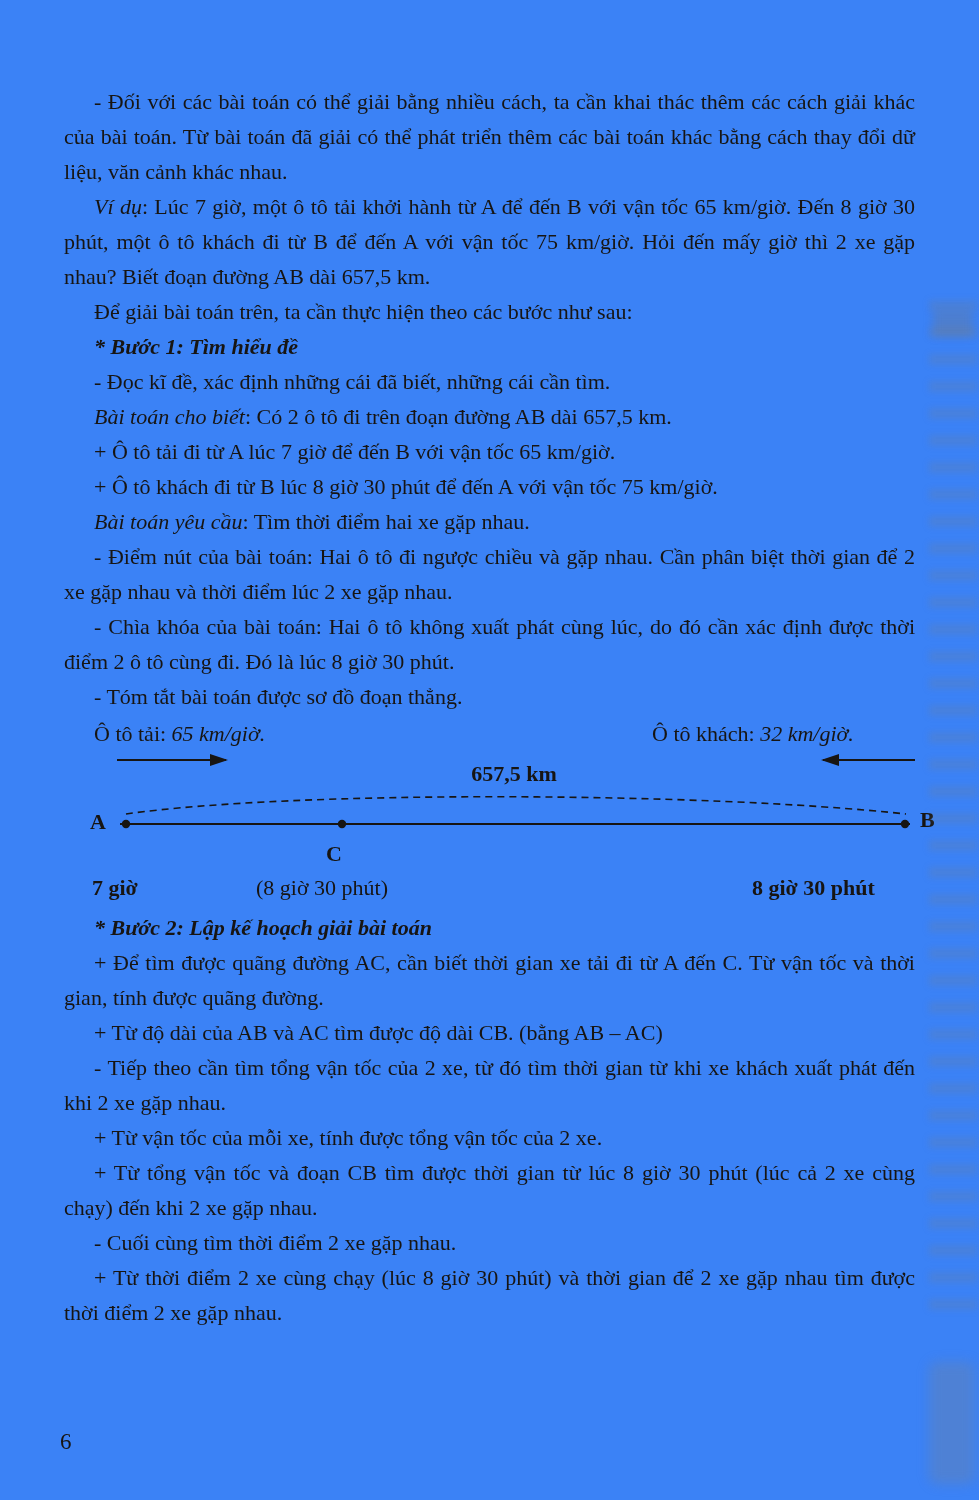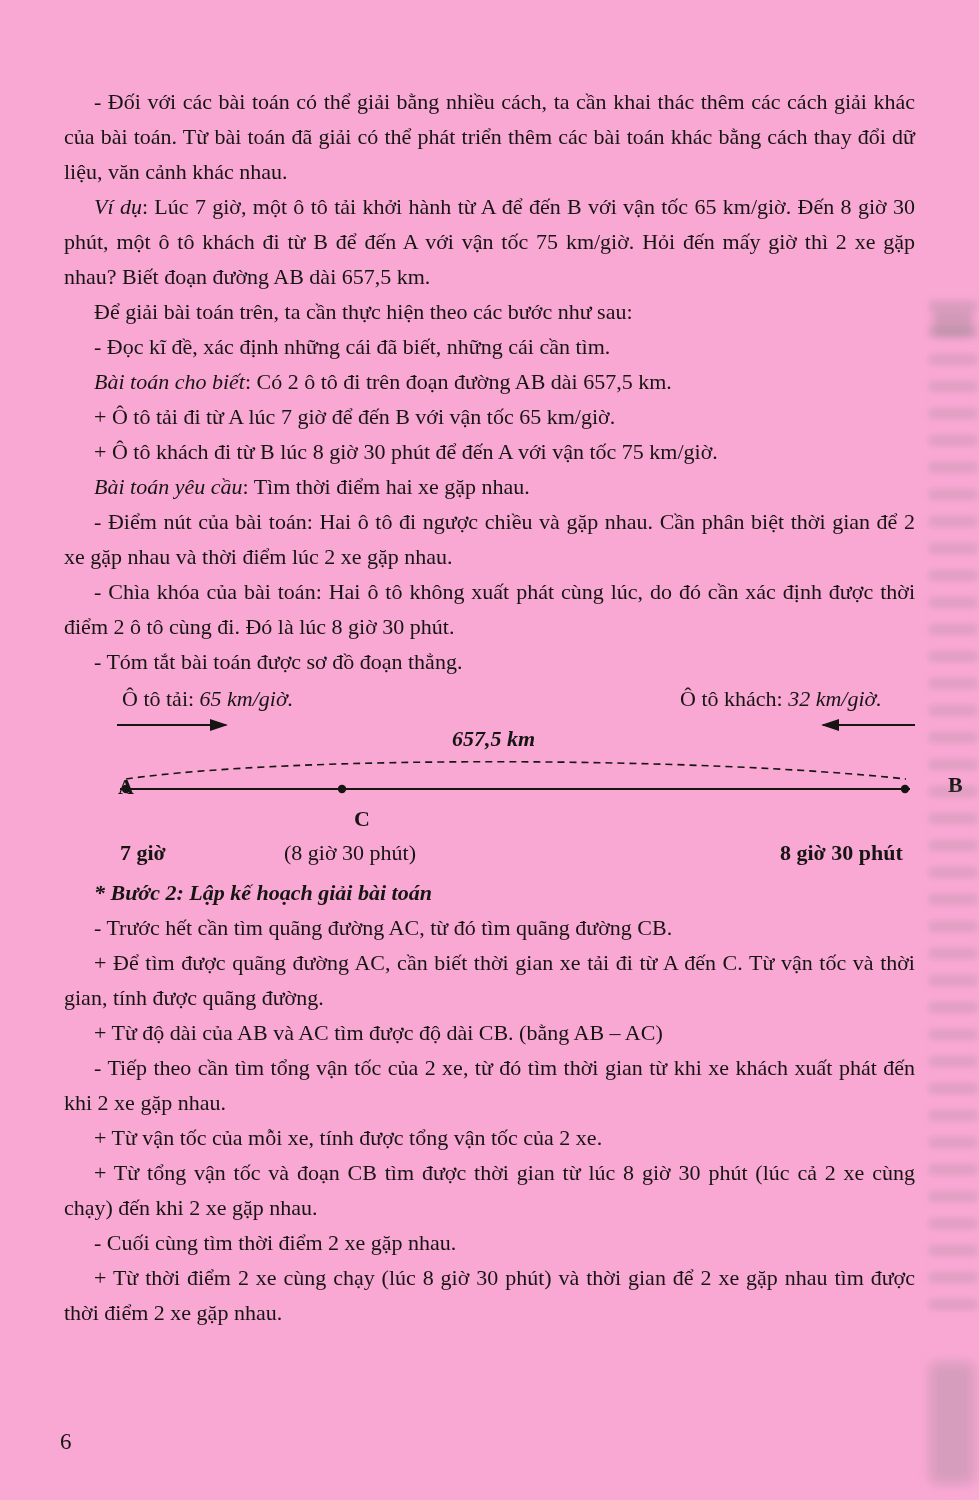--- a/index.html
+++ b/index.html
@@ -1,36 +1,36 @@
 <!DOCTYPE html>
 <html><head>
 <meta charset="utf-8">
 <style>
   * { margin:0; padding:0; box-sizing:border-box; }
   html,body { background:#ffffff; }
   .page {
     position:relative;
     width:979px; height:1500px;
-    background:#f9a8d4;
+    background:#3b82f6;
     color:#171513;
     font-family:"Liberation Serif","DejaVu Serif",serif;
     font-size:22px; line-height:35px;
     overflow:hidden;
   }
   .content { position:absolute; left:64px; top:84px; width:851px; }
   p.para { text-align:justify; text-indent:30px; }
   p.heading { font-weight:bold; font-style:italic; text-indent:30px; }
   p.full-italic { }
   .lead-i { font-style:italic; }
   
   .diagram { position:relative; height:196px; }
-  .diagram .lbl { position:absolute; white-space:nowrap;margin-left:28px; }
+  .diagram .lbl { position:absolute; white-space:nowrap; }
   .lbl-truck { left:30px; top:2px; }
   .lbl-bus   { left:588px; top:2px; }
-  .lbl-dist  { left:360px; top:42px; width:180px; text-align:left; font-weight:bold; font-style:italic; }
+  .lbl-dist  { left:360px; top:42px; width:180px; text-align:center; font-weight:bold; }
   .lbl-a { left:26px;  top:90px;  font-weight:bold; }
   .lbl-b { left:856px; top:88px;  font-weight:bold; }
   .lbl-c { left:262px; top:122px; font-weight:bold; }
   .lbl-ta { left:28px;  top:156px; font-weight:bold; }
   .lbl-tc { left:192px; top:156px; }
   .lbl-tb { left:688px; top:156px; font-weight:bold; }
   .diagram-svg { position:absolute; left:0; top:0; }
   .speed-i { font-style:italic; }
   
   .page-number { position:absolute; left:60px; top:1424px; font-size:23px; }
@@ -56,20 +56,21 @@
 
 <div class="page">
   <div class="content">
 
     <p class="para"><span>- Đối với các bài toán có thể giải bằng nhiều cách, ta cần khai thác thêm các cách giải khác của bài toán. Từ bài toán đã giải có thể phát triển thêm các bài toán khác bằng cách thay đổi dữ liệu, văn cảnh khác nhau.</span></p>
 
     <p class="para"><span class="lead-i">Ví dụ</span><span>: Lúc 7 giờ, một ô tô tải khởi hành từ A để đến B với vận tốc 65 km/giờ. Đến 8 giờ 30 phút, một ô tô khách đi từ B để đến A với vận tốc 75 km/giờ. Hỏi đến mấy giờ thì 2 xe gặp nhau? Biết đoạn đường AB dài 657,5 km.</span></p>
 
     <p class="para full-italic"><span>Để giải bài toán trên, ta cần thực hiện theo các bước như sau:</span></p>
 
+    <p class="heading"><span>* Bước 1: Tìm hiểu đề</span></p>
 
     <p class="para"><span>- Đọc kĩ đề, xác định những cái đã biết, những cái cần tìm.</span></p>
 
     <p class="para"><span class="lead-i">Bài toán cho biết</span><span>: Có 2 ô tô đi trên đoạn đường AB dài 657,5 km.</span></p>
 
     <p class="para"><span>+ Ô tô tải đi từ A lúc 7 giờ để đến B với vận tốc 65 km/giờ.</span></p>
 
     <p class="para"><span>+ Ô tô khách đi từ B lúc 8 giờ 30 phút để đến A với vận tốc 75 km/giờ.</span></p>
 
     <p class="para"><span class="lead-i">Bài toán yêu cầu</span><span>: Tìm thời điểm hai xe gặp nhau.</span></p>
@@ -102,21 +103,20 @@
       <span class="lbl lbl-b">B</span>
       <span class="lbl lbl-c">C</span>
       <span class="lbl lbl-ta">7 giờ</span>
       <span class="lbl lbl-tc">(8 giờ 30 phút)</span>
       <span class="lbl lbl-tb">8 giờ 30 phút</span>
     </div>
 
 
     <p class="heading"><span>* Bước 2: Lập kế hoạch giải bài toán</span></p>
 
-    <p class="para"><span>- Trước hết cần tìm quãng đường AC, từ đó tìm quãng đường CB.</span></p>
 
     <p class="para"><span>+ Để tìm được quãng đường AC, cần biết thời gian xe tải đi từ A đến C. Từ vận tốc và thời gian, tính được quãng đường.</span></p>
 
     <p class="para"><span>+ Từ độ dài của AB và AC tìm được độ dài CB. (bằng AB – AC)</span></p>
 
     <p class="para"><span>- Tiếp theo cần tìm tổng vận tốc của 2 xe, từ đó tìm thời gian từ khi xe khách xuất phát đến khi 2 xe gặp nhau.</span></p>
 
     <p class="para"><span>+ Từ vận tốc của mỗi xe, tính được tổng vận tốc của 2 xe.</span></p>
 
     <p class="para"><span>+ Từ tổng vận tốc và đoạn CB tìm được thời gian từ lúc 8 giờ 30 phút (lúc cả 2 xe cùng chạy) đến khi 2 xe gặp nhau.</span></p>

